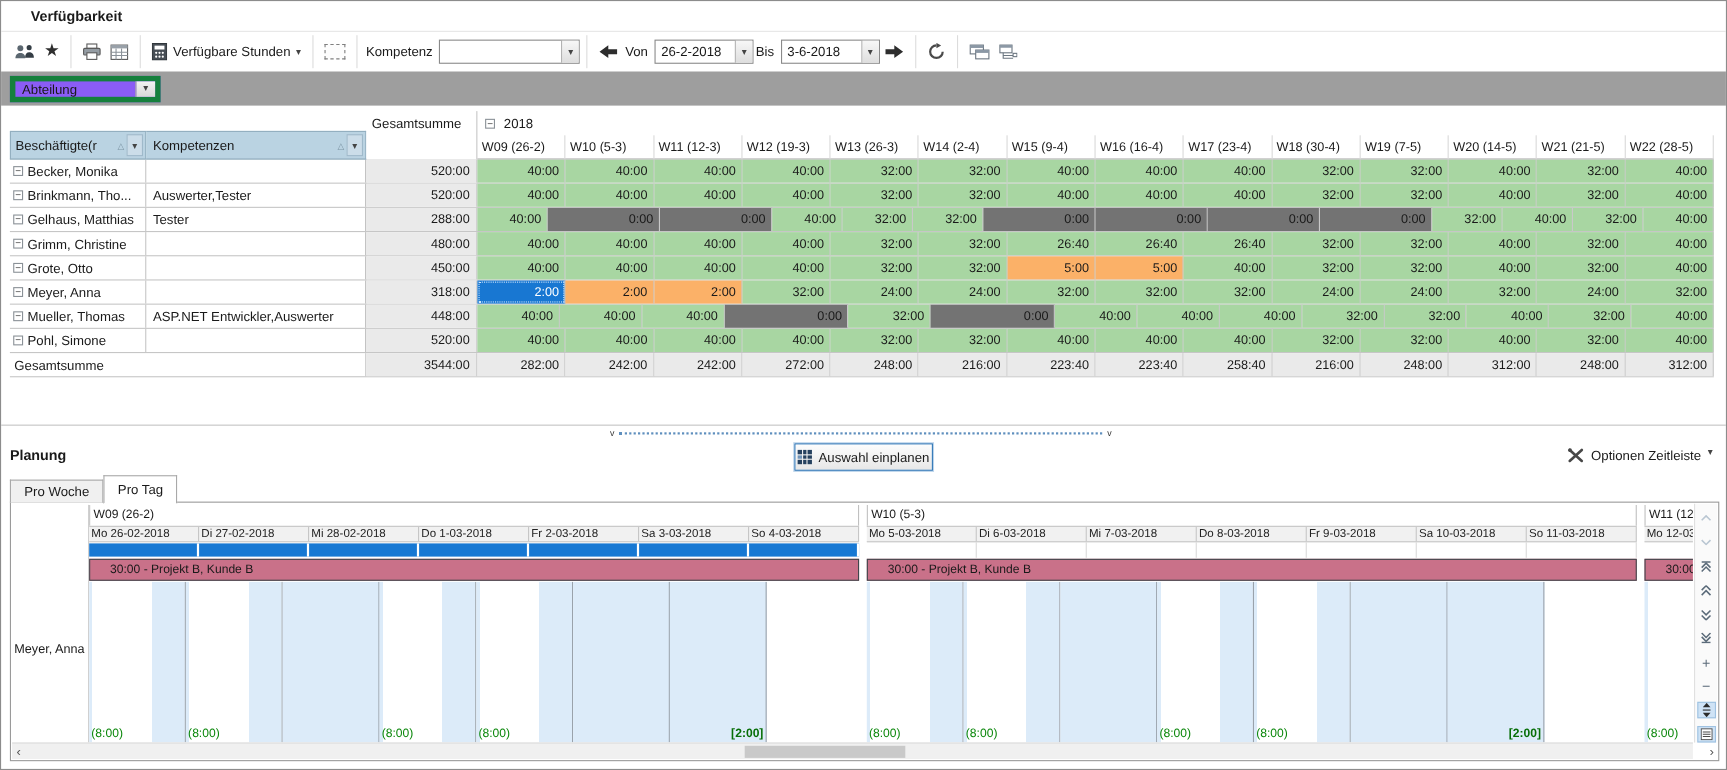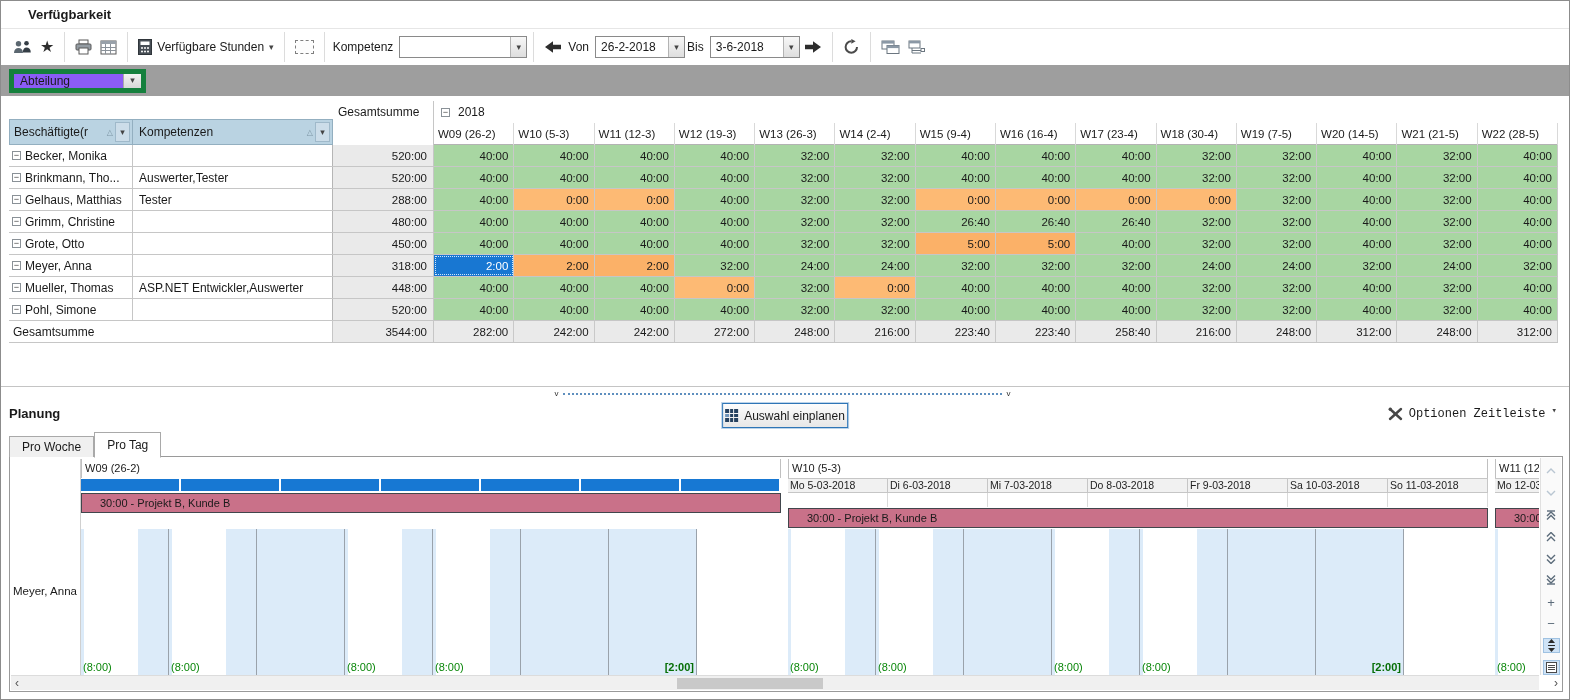--- a/index.html
+++ b/index.html
@@ -43,39 +43,39 @@
   .whc { flex:1; display:flex; align-items:center; padding-left:4px; border-right:1px solid #d9d9d9; overflow:hidden; white-space:nowrap; font-size:11.5px; }
   .grow { display:flex; height:22px; border-bottom:1px solid #c6c6c6; }
   .gc { overflow:hidden; white-space:nowrap; display:flex; align-items:center; }
   .gname { width:124px; padding-left:3px; border-right:1px solid #c6c6c6; }
   .gcomp { width:200px; padding-left:6px; border-right:1px solid #b5b5b5; }
   .gtotal { width:101px; justify-content:flex-end; padding-right:6px; background:var(--sumbg); border-right:1px solid #c6c6c6; font-size:11.5px; }
   .gvals { flex:1; display:flex; }
   .gv { flex:1; display:flex; align-items:center; justify-content:flex-end; padding-right:5px; border-right:1px solid #c9c9c9; font-size:11.5px; overflow:hidden; }
   .gv.g { background:var(--green); }
   .gv.o { background:var(--orange); }
-  .gv.w { background:#fdba74; }
+  .gv.w { background:#737373;padding-left:38px; }
   .gv.s { background:var(--sel); color:#fff; outline:1px dotted #cfe6fb; outline-offset:-2px; }
   .gv.sum { background:var(--sumbg); }
   .gsumrow .gsumname { width:324px; padding-left:4px; border-right:1px solid #c6c6c6; display:flex; align-items:center; }
   .minus { display:inline-block; width:9px; height:9px; line-height:6px; text-align:center; font-size:9px; border:1px solid #8a9197; background:#fff; color:#3c3c3c; margin-right:4px; flex:none; }
 
   
   .split-line { position:absolute; left:0; right:0; top:385px; border-top:1px solid #c4c4c4; }
   .splitter { position:absolute; left:549px; top:388px; width:465px; height:10px; display:flex; align-items:center; }
   .split-dots { flex:1; border-top:2px dotted #5f8fbe; height:0; }
   .split-handle { width:13px; height:9px; display:flex; align-items:center; justify-content:center; color:#2f2f2f; font-size:8px; line-height:8px; }
 
   
   .ptitle { position:absolute; left:8px; top:405px; font-size:13px; font-weight:bold; }
   .planbtn { position:absolute; left:50%; transform:translateX(-50%); top:402px; height:25px; display:flex; align-items:center; gap:6px; padding:0 2px; background:linear-gradient(#fdfdfd,#e7e7e7); border:1px solid #2e75b6; box-shadow:0 0 0 1px #bcd4ea; font-size:12px; }
   .gridicon { width:13px; height:13px; display:grid; grid-template-columns:repeat(3,1fr); grid-template-rows:repeat(3,1fr); gap:1px; }
   .gridicon span { background:#25415f; }
   .gridicon span.lt { background:#6f93b8; }
-  .optbtn { position:absolute; right:12px; top:406px; display:flex; align-items:flex-start; gap:6px; font-size:12px;font-family:Liberation Mono, monospace; }
+  .optbtn { position:absolute; right:12px; top:406px; display:flex; align-items:flex-start; gap:6px; font-size:12px; }
 
   
   .tabs { position:absolute; left:8px; top:429px; height:27px; display:flex; align-items:flex-end; z-index:3; }
   .tab { padding:0 12px; border:1px solid #a9a9a9; border-bottom:none; background:#f0f0f0; height:21px; line-height:20px; font-size:12px; }
   .tab.active { background:#fff; height:26px; line-height:24px; border-bottom:1px solid #fff; margin-bottom:-1px; }
 
   
   .gantt { position:absolute; left:8px; top:455px; width:1554px; height:236px; border:1px solid #9a9a9a; background:#fff; }
   .reslabel { position:absolute; left:3px; top:128px; font-size:11.5px; width:64px; overflow:hidden; white-space:nowrap; }
   .ganttvp { position:absolute; left:70px; top:2px; right:23px; bottom:16px; overflow:hidden; border-left:1px solid #d0d0d0; }
@@ -517,20 +517,29 @@
   <div class="tabs">
     <span class="tab">Pro Woche</span>
     <span class="tab active">Pro Tag</span>
   </div>
 
   <div class="gantt">
     <div class="reslabel">Meyer, Anna</div>
     <div class="ganttvp" id="ganttVP">
         <div class="wblock" style="left: 0px; width: 700px;">
           <div class="wlabel">W09 (26-2)</div>
+          <div class="wdays">
+            <div class="dh">Mo 26-02-2018</div>
+            <div class="dh">Di 27-02-2018</div>
+            <div class="dh">Mi 28-02-2018</div>
+            <div class="dh">Do 1-03-2018</div>
+            <div class="dh">Fr 2-03-2018</div>
+            <div class="dh">Sa 3-03-2018</div>
+            <div class="dh">So 4-03-2018</div>
+          </div>
           <div class="wsel">
             <div class="ds on"></div>
             <div class="ds on"></div>
             <div class="ds on"></div>
             <div class="ds on"></div>
             <div class="ds on"></div>
             <div class="ds on"></div>
             <div class="ds on"></div>
           </div>
           <div class="wbarrow">

